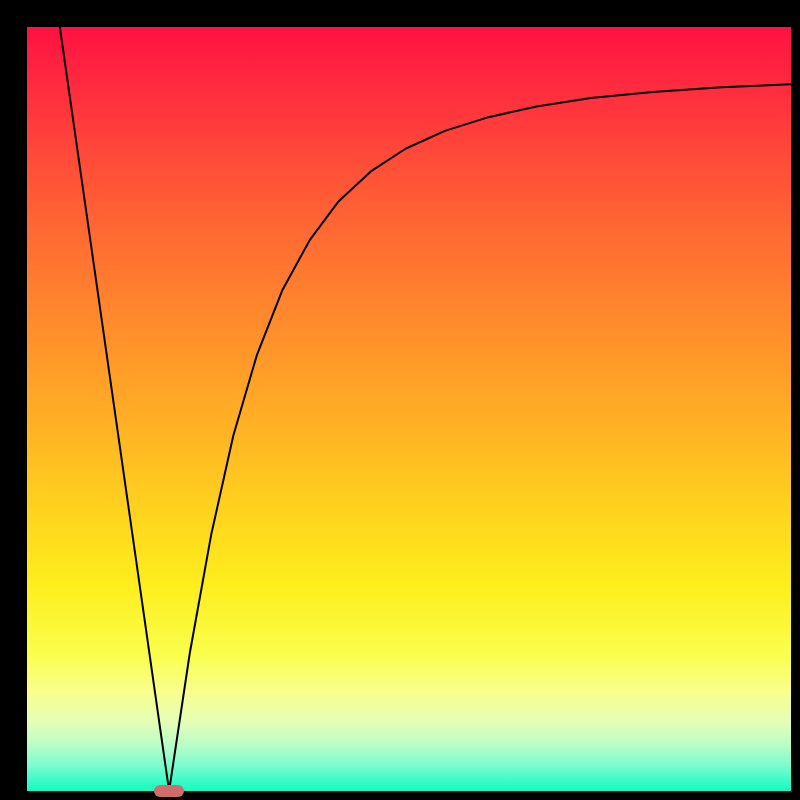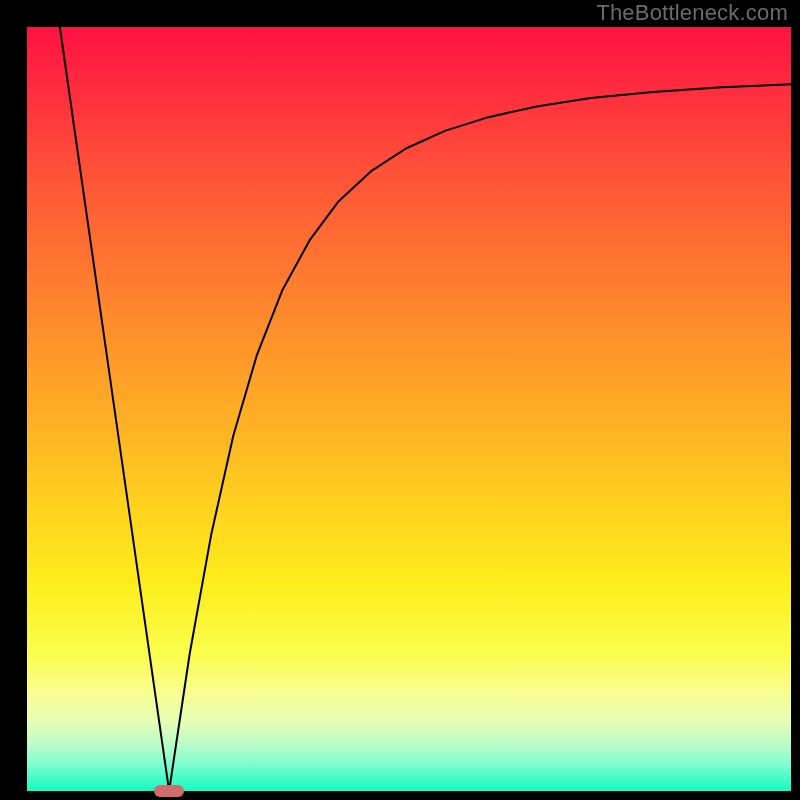--- a/index.html
+++ b/index.html
@@ -63,21 +63,20 @@
   }
   .marker {
     position: absolute;
     background: #cf6d6c;
     border-radius: 9px;
   }
 </style>
 </head>
 <body>
 <div class="frame">
-  <div class="watermark">TheBottleneck.com</div>
   <div class="plot">
     <div class="gradient"></div>
     <svg class="curve" viewBox="0 0 764 764" preserveAspectRatio="none">
       <path id="curve-path" fill="none" stroke="#000" stroke-width="2" stroke-linejoin="round" stroke-linecap="round" d="M32.85 0.00 L142.10 764.00 L162.73 626.48 L184.12 508.06 L206.28 408.74 L229.96 327.76 L255.18 263.58 L282.68 213.16 L311.71 174.19 L343.80 144.40 L378.94 121.48 L417.91 103.90 L461.46 90.15 L509.59 79.46 L563.83 71.05 L625.72 64.94 L694.48 60.36 L764.00 57.30"></path>
     </svg>
     <div class="marker" id="marker" style="left: 127.206px; top: 757.888px; width: 29.796px; height: 12.224px;"></div>
   </div>
 </div>
 
 </body></html>

